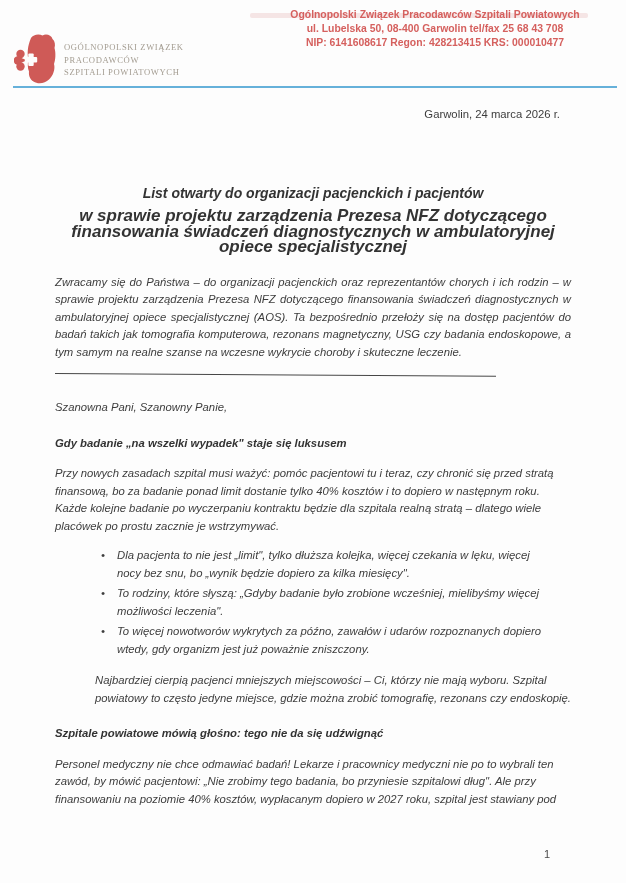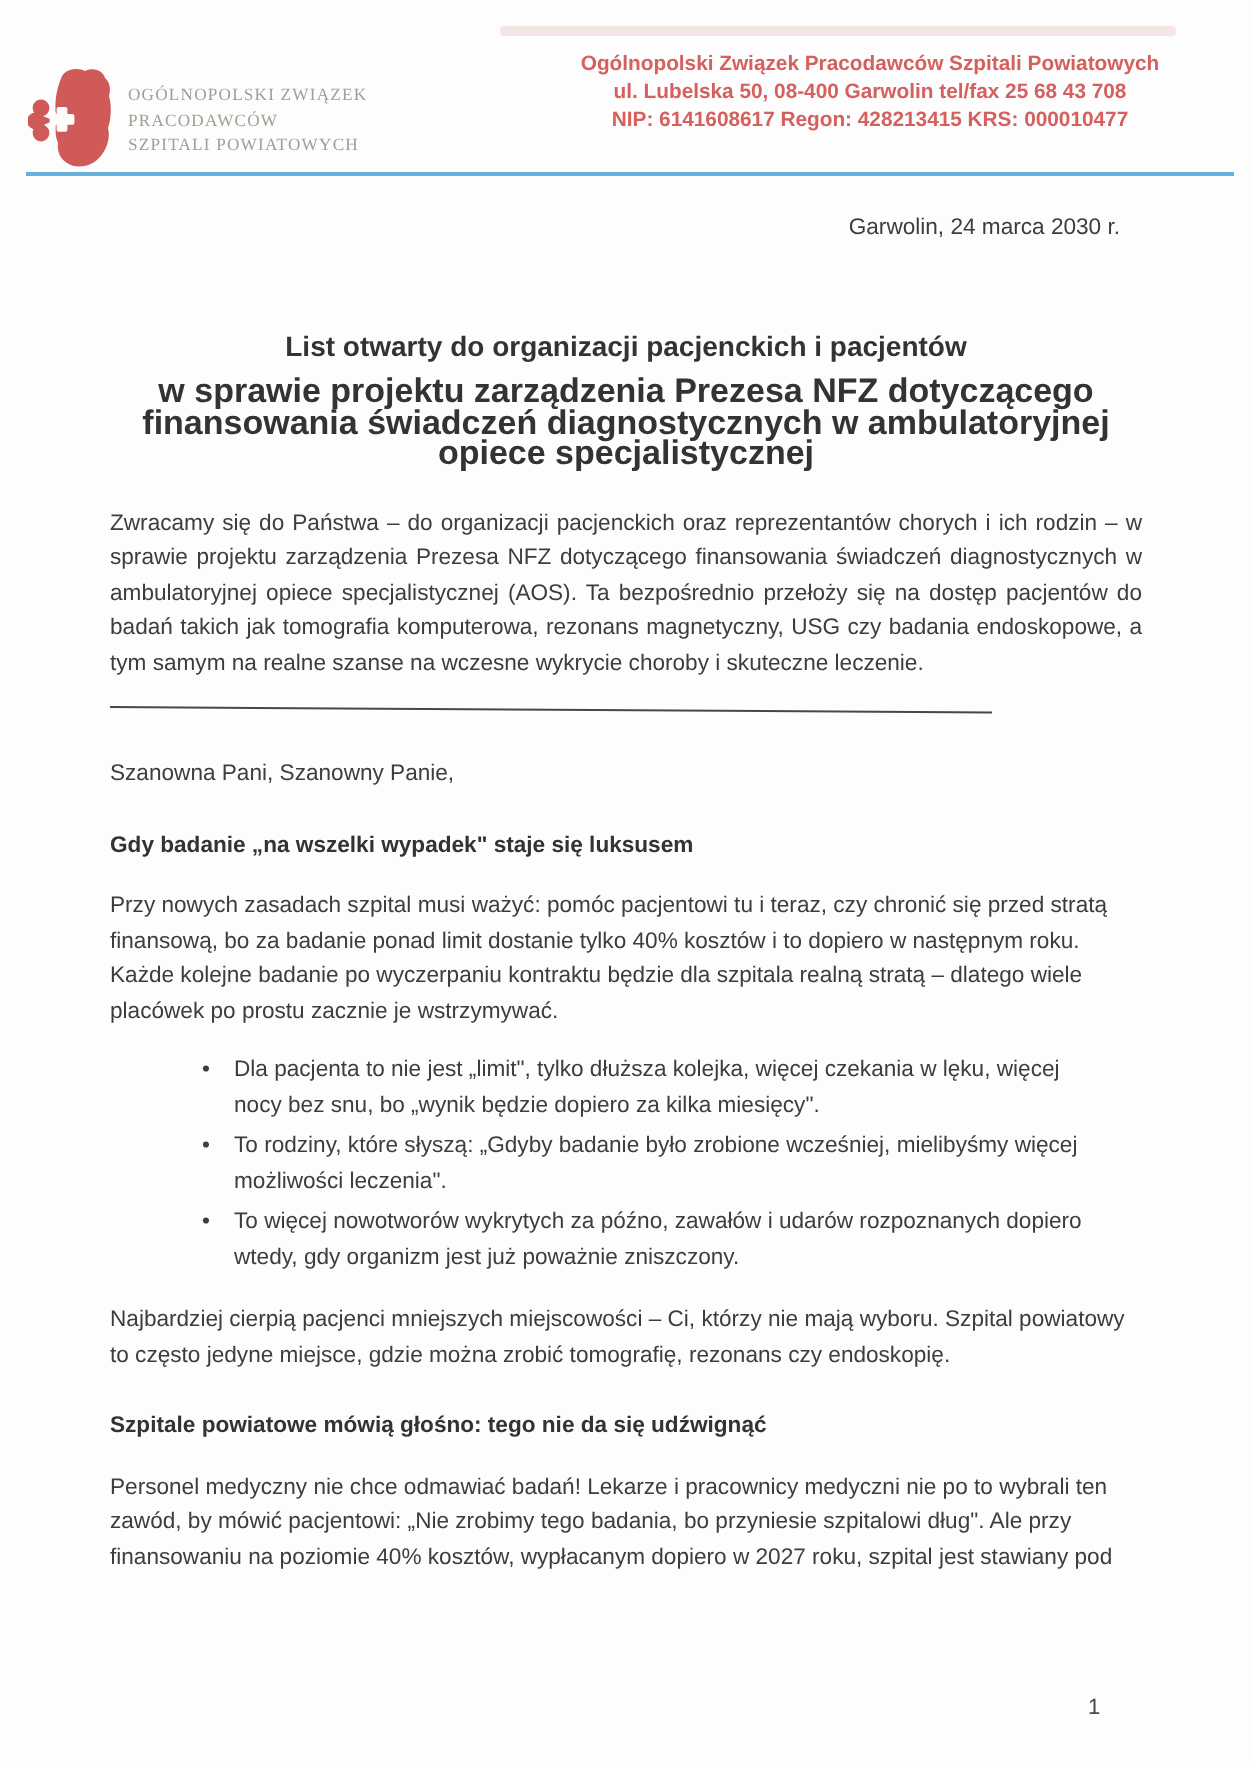--- a/index.html
+++ b/index.html
@@ -10,41 +10,41 @@
   }
   
   .smudge{position:absolute;top:13px;left:250px;width:338px;height:5px;
     background:#e3b0ae;opacity:.30;border-radius:2px;}
   
   .letterhead{position:absolute;top:0;left:0;right:0;height:88px;}
   .logo{position:absolute;left:14px;top:33px;width:42px;height:52px;}
   .org-name{position:absolute;left:64px;top:41px;
     font-size:8.6px;line-height:12.6px;letter-spacing:.6px;color:#a49d92;
     font-family:"Liberation Serif","DejaVu Serif",serif;}
-  .contact{position:absolute;left:260px;top:26px;width:350px;text-align:center;
+  .contact{position:absolute;left:260px;top:8px;width:350px;text-align:center;
     color:#d5605e;font-size:10.4px;line-height:13.8px;font-weight:bold;}
   .blue-rule{position:absolute;left:13px;right:9px;bottom:0;height:0;
     border-top:2px solid #55a8d6;opacity:.9;}
   
   .date-line{position:absolute;top:108px;right:66px;font-size:11.3px;}
-  .doc{position:absolute;top:164px;left:55px;right:55px;}
+  .doc{position:absolute;top:184px;left:55px;right:55px;font-style:italic;}
   .title{margin:0;text-align:center;font-weight:bold;font-size:14px;line-height:18px;color:#333;}
   .subtitle{margin:6px auto 0;max-width:532px;text-align:center;font-weight:bold;
     font-size:17px;line-height:15.6px;color:#333;}
   .doc p{margin:13px 0 0;font-size:11.3px;line-height:17.5px;}
   p.intro{margin-top:19px;text-align:justify;}
   .divider{border:none;border-top:1.8px solid #474747;margin:12px 0 0;width:441px;
     transform:rotate(.35deg);transform-origin:left center;}
   p.salutation{margin-top:25px;}
   .h{margin:18px 0 0;font-size:11.3px;line-height:17.5px;font-weight:bold;color:#333;}
   ul.bullets{margin:12px 24px 0 45px;padding:0;list-style:none;}
   ul.bullets li{position:relative;padding-left:17px;font-size:11.3px;line-height:17.5px;}
   ul.bullets li + li{margin-top:3px;}
   ul.bullets li::before{content:"\2022";position:absolute;left:1px;top:0;}
-  p.after-bullets{margin-top:14px;}
+  p.after-bullets{margin-top:14px;margin-left:40px;}
   .pageno{position:absolute;top:848px;left:544px;font-size:11px;color:#4a4a4a;}
 </style>
 </head>
 <body>
 
 <div class="page">
 
   <div class="smudge"></div>
 
   <div class="letterhead">
@@ -72,21 +72,21 @@
 
     <div class="contact">
       <span style="display:block">Ogólnopolski Związek Pracodawców Szpitali Powiatowych</span>
       <span style="display:block">ul. Lubelska 50, 08-400 Garwolin tel/fax 25 68 43 708</span>
       <span style="display:block">NIP: 6141608617 Regon: 428213415 KRS: 000010477</span>
     </div>
 
     <div class="blue-rule"></div>
   </div>
 
-  <div class="date-line">Garwolin, 24 marca 2030 r.</div>
+  <div class="date-line">Garwolin, 24 marca 2026 r.</div>
 
   <div class="doc">
 
     <div class="title">List otwarty do organizacji pacjenckich i pacjentów</div>
     <div class="subtitle">w sprawie projektu zarządzenia Prezesa NFZ dotyczącego finansowania świadczeń diagnostycznych w ambulatoryjnej opiece specjalistycznej</div>
 
     <p class="intro">Zwracamy się do Państwa – do organizacji pacjenckich oraz reprezentantów chorych i ich rodzin – w sprawie projektu zarządzenia Prezesa NFZ dotyczącego finansowania świadczeń diagnostycznych w ambulatoryjnej opiece specjalistycznej (AOS). Ta bezpośrednio przełoży się na dostęp pacjentów do badań takich jak tomografia komputerowa, rezonans magnetyczny, USG czy badania endoskopowe, a tym samym na realne szanse na wczesne wykrycie choroby i skuteczne leczenie.</p>
 
     <hr class="divider">
 

